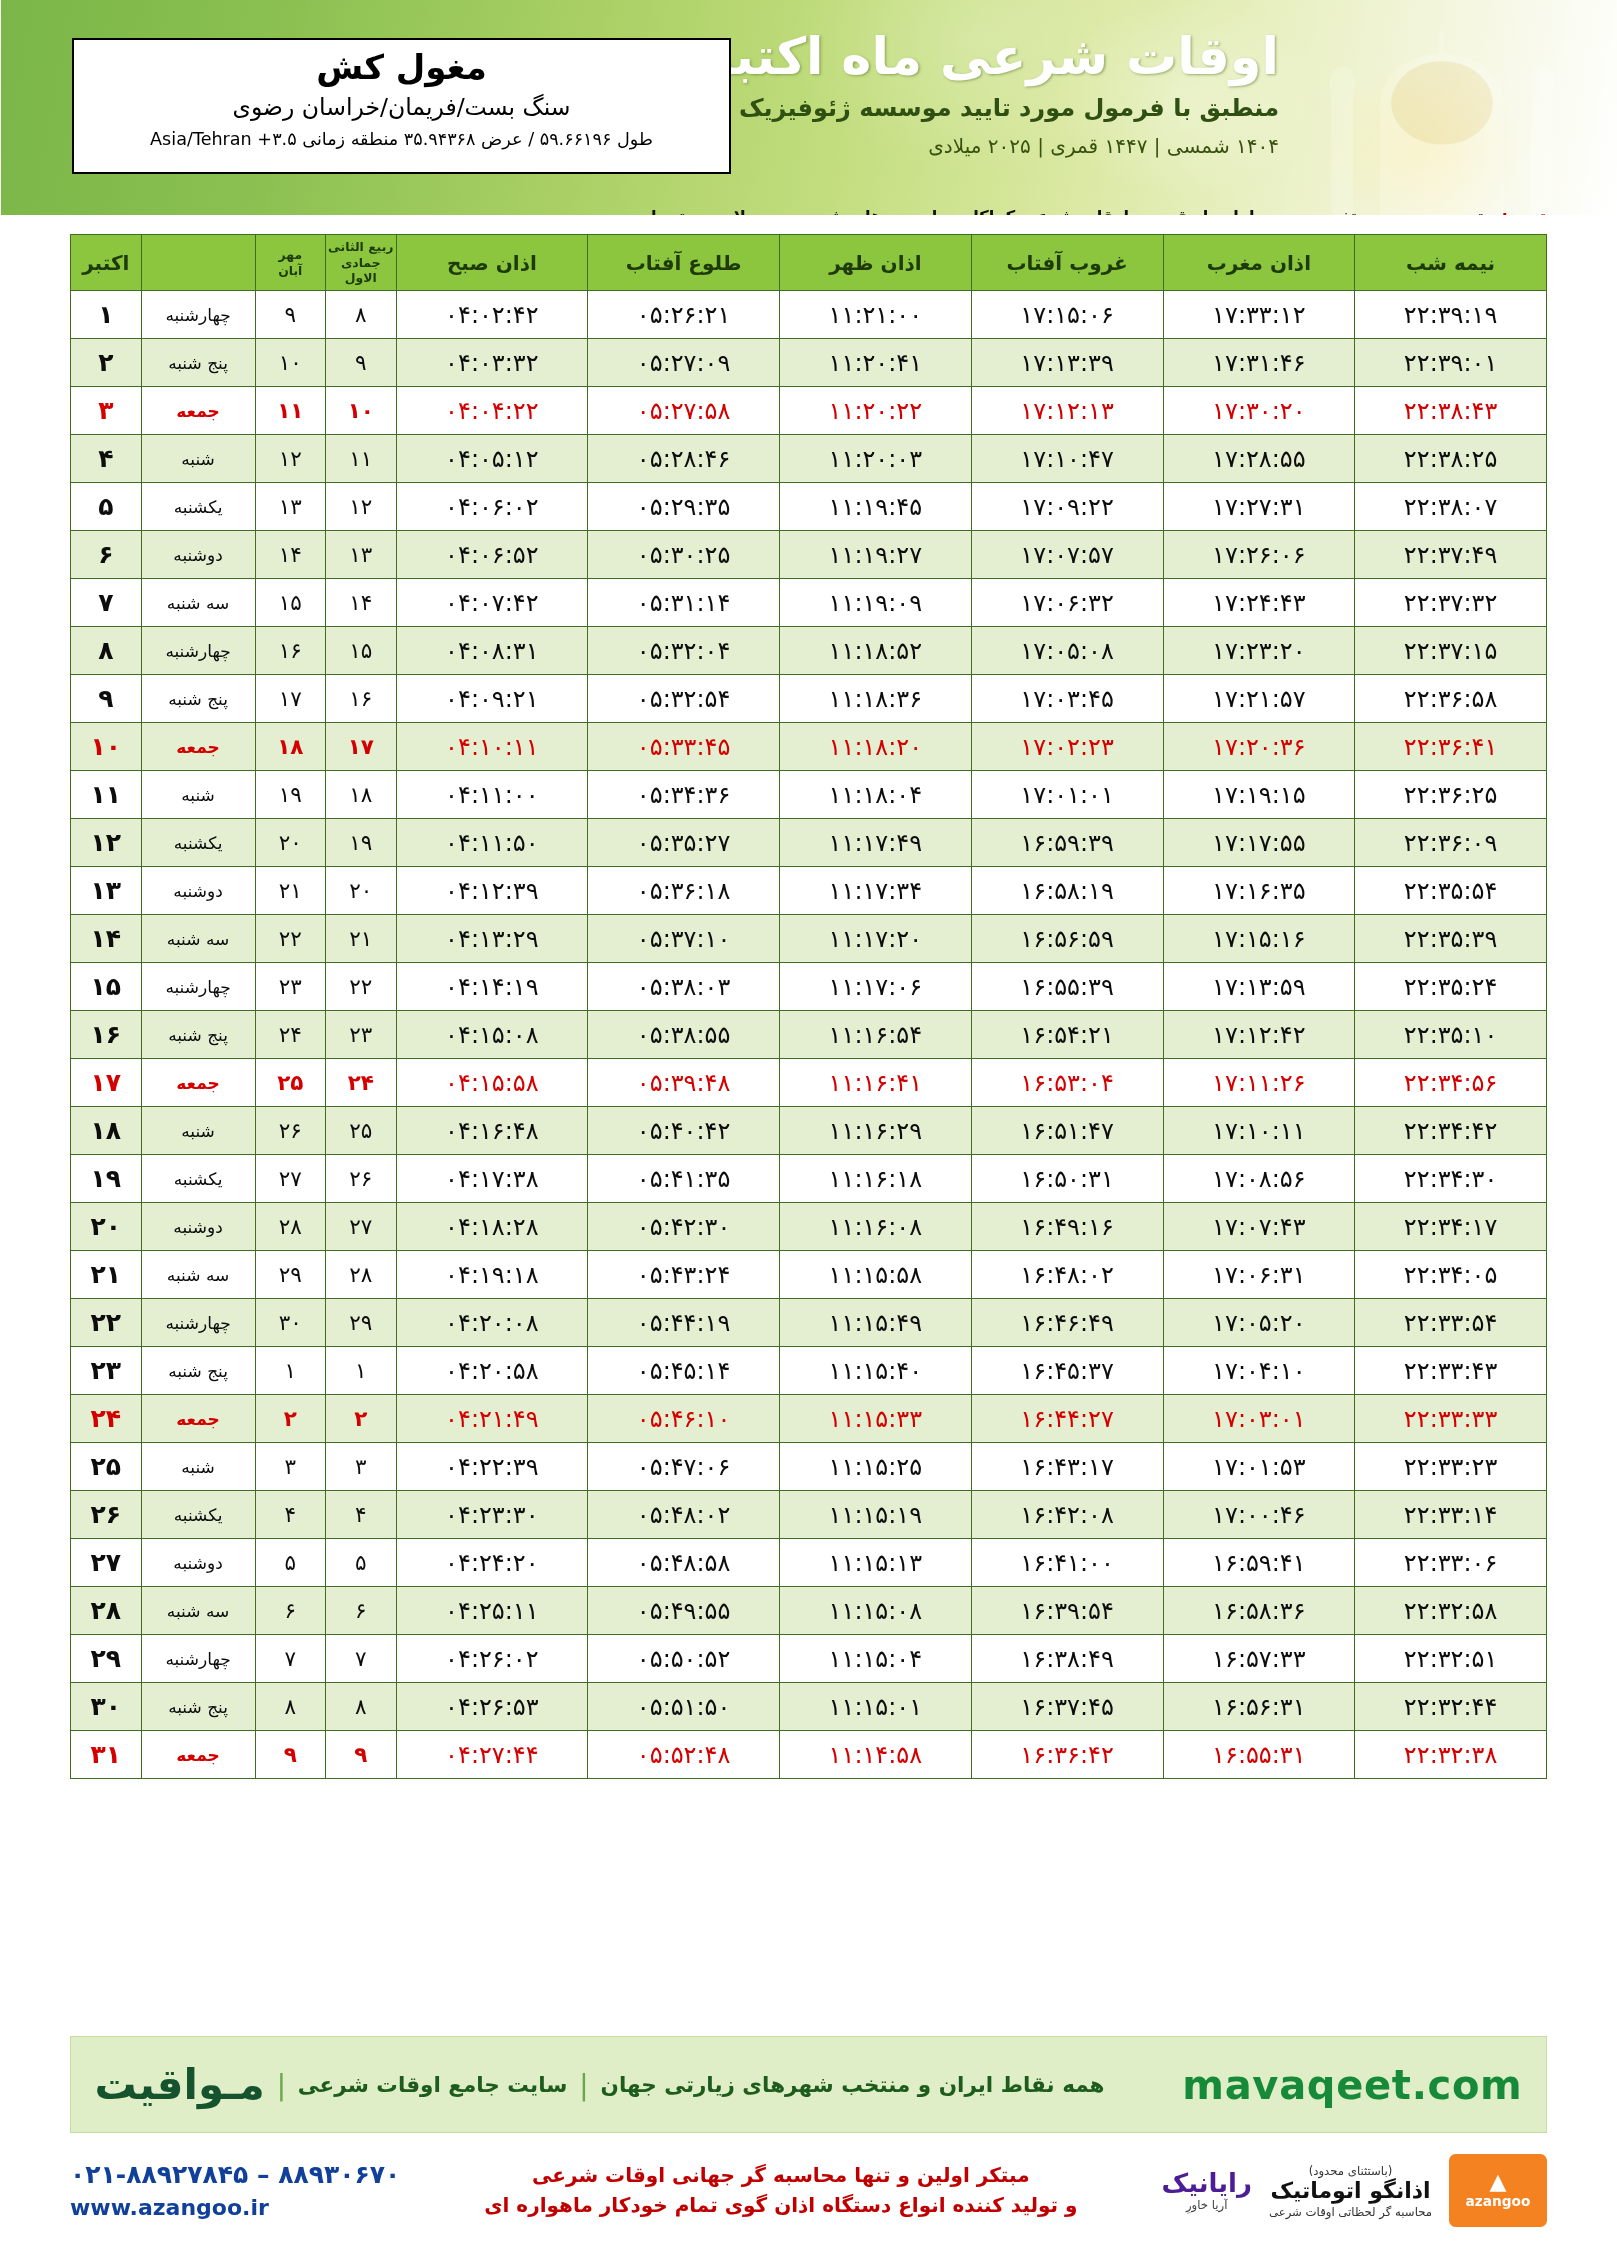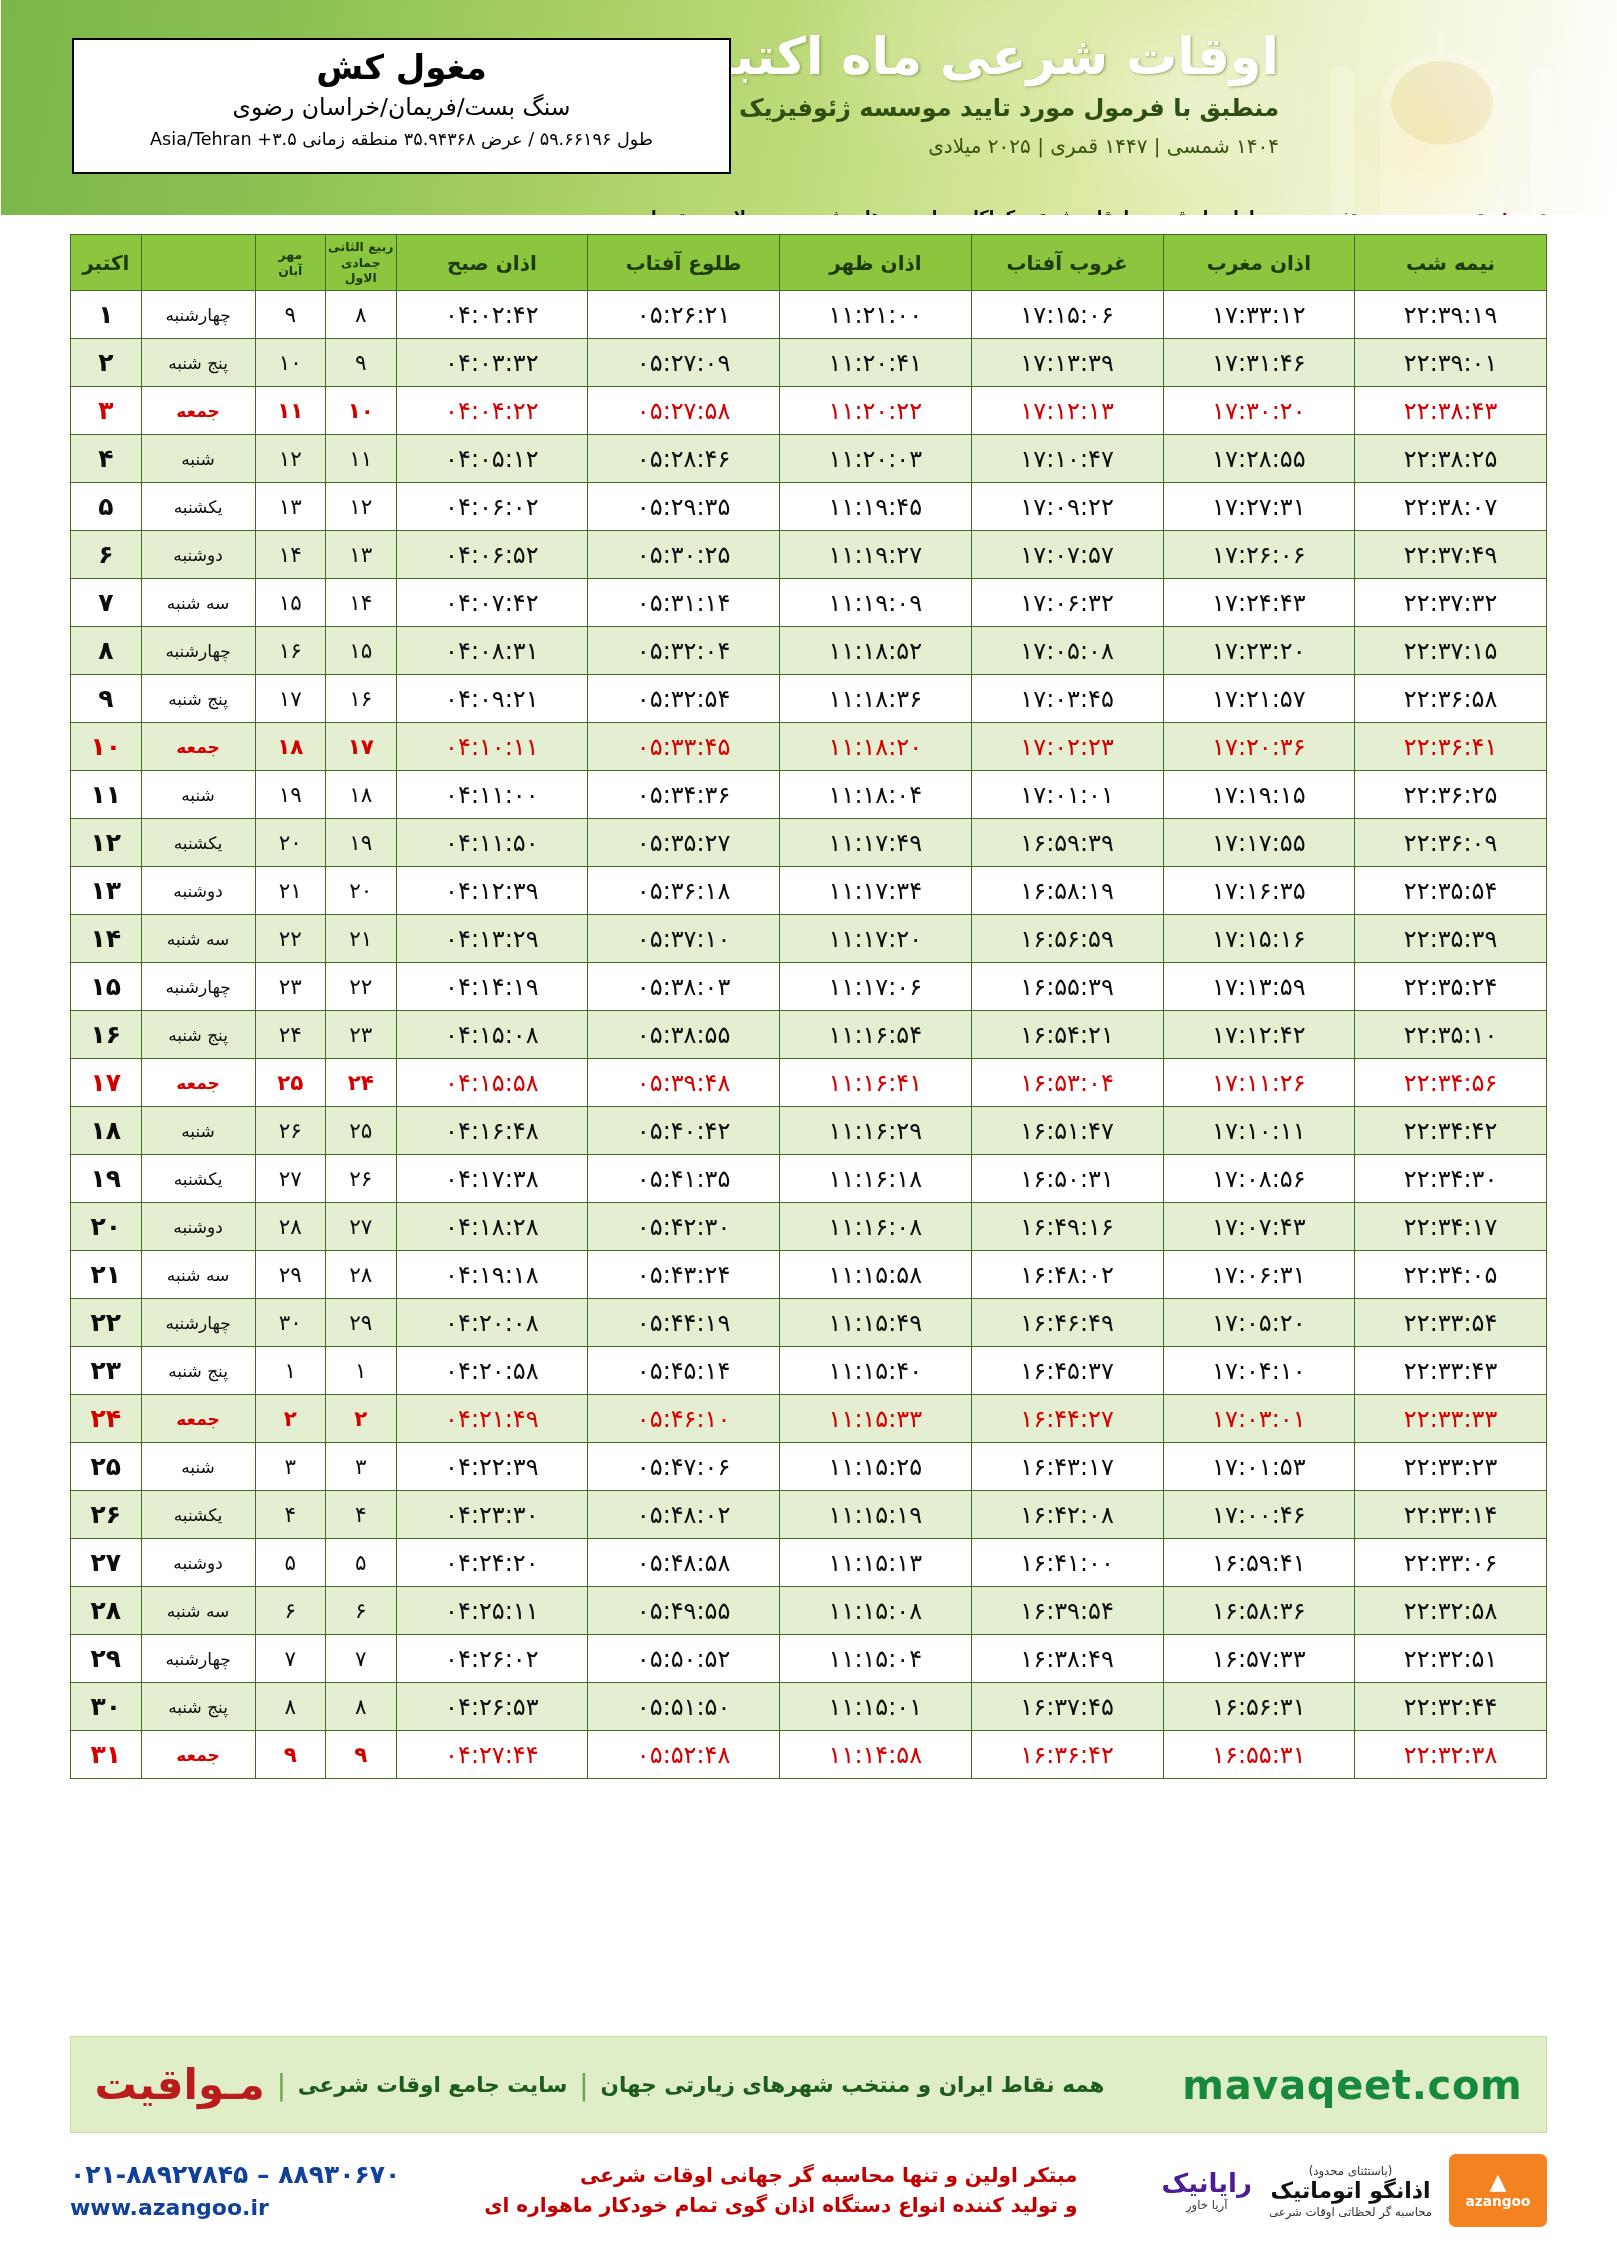--- a/index.html
+++ b/index.html
@@ -152,21 +152,21 @@
     width: 1477px;
     height: 97px;
     background: #dfeec6;
     border: 1.3px solid #c4dda0;
     display: flex;
     align-items: center;
     justify-content: space-between;
     padding: 0 23.5px;
   }
   .brand-right { display:flex; align-items:center; gap:11.7px; direction: rtl; }
-  .brand-mavaqeet { font-size: 42px; font-weight: bold; color:#b91c1c; }
+  .brand-mavaqeet { font-size: 42px; font-weight: bold; color:#14532d; }
   .brand-sep { font-size: 29px; color:#6aa84f; }
   .brand-desc { font-size: 21.5px; color:#1d5c1d; font-weight:bold; }
   .brand-left { font-size: 40px; font-weight: bold; color: #178a3a; font-family:"DejaVu Sans", sans-serif; letter-spacing:0.7px;}
 
   .footer-bottom {
     position:absolute;
     left: 70px;
     top: 2141px;
     width: 1477px;
     height: 98px;
@@ -186,21 +186,21 @@
   }
   .logo-azangoo .flame { font-size: 22px; line-height:1; }
   .logo-azan-block { text-align:center; direction: rtl; }
   .logo-azan-title { font-size: 22px; font-weight:bold; color:#111; }
   .logo-azan-sub { font-size: 11.7px; color:#333; margin-top:2.6px;}
   .logo-rayaneik { text-align:center; direction:rtl; }
   .logo-rayaneik-title { font-size: 26px; font-weight:bold; color:#4c1d95;text-align:center; }
   .logo-rayaneik-sub { font-size: 11.7px; color:#444; }
 
   .fb-center { text-align:center; direction: rtl; }
-  .fb-center div { font-size: 20px; color:#c00000; font-weight:bold; line-height:1.5;text-align:right; }
+  .fb-center div { font-size: 20px; color:#c00000; font-weight:bold; line-height:1.5; }
 
   .fb-contact { text-align:left; direction:ltr; }
   .fb-phone { font-size: 25px; font-weight:bold; color:#10409a; }
   .fb-web { font-size: 22px; font-weight:bold; color:#10409a; margin-top:5.2px;}
 </style>
 </head>
 <body>
 
 <div class="header">
   <div class="header-deco"></div>

